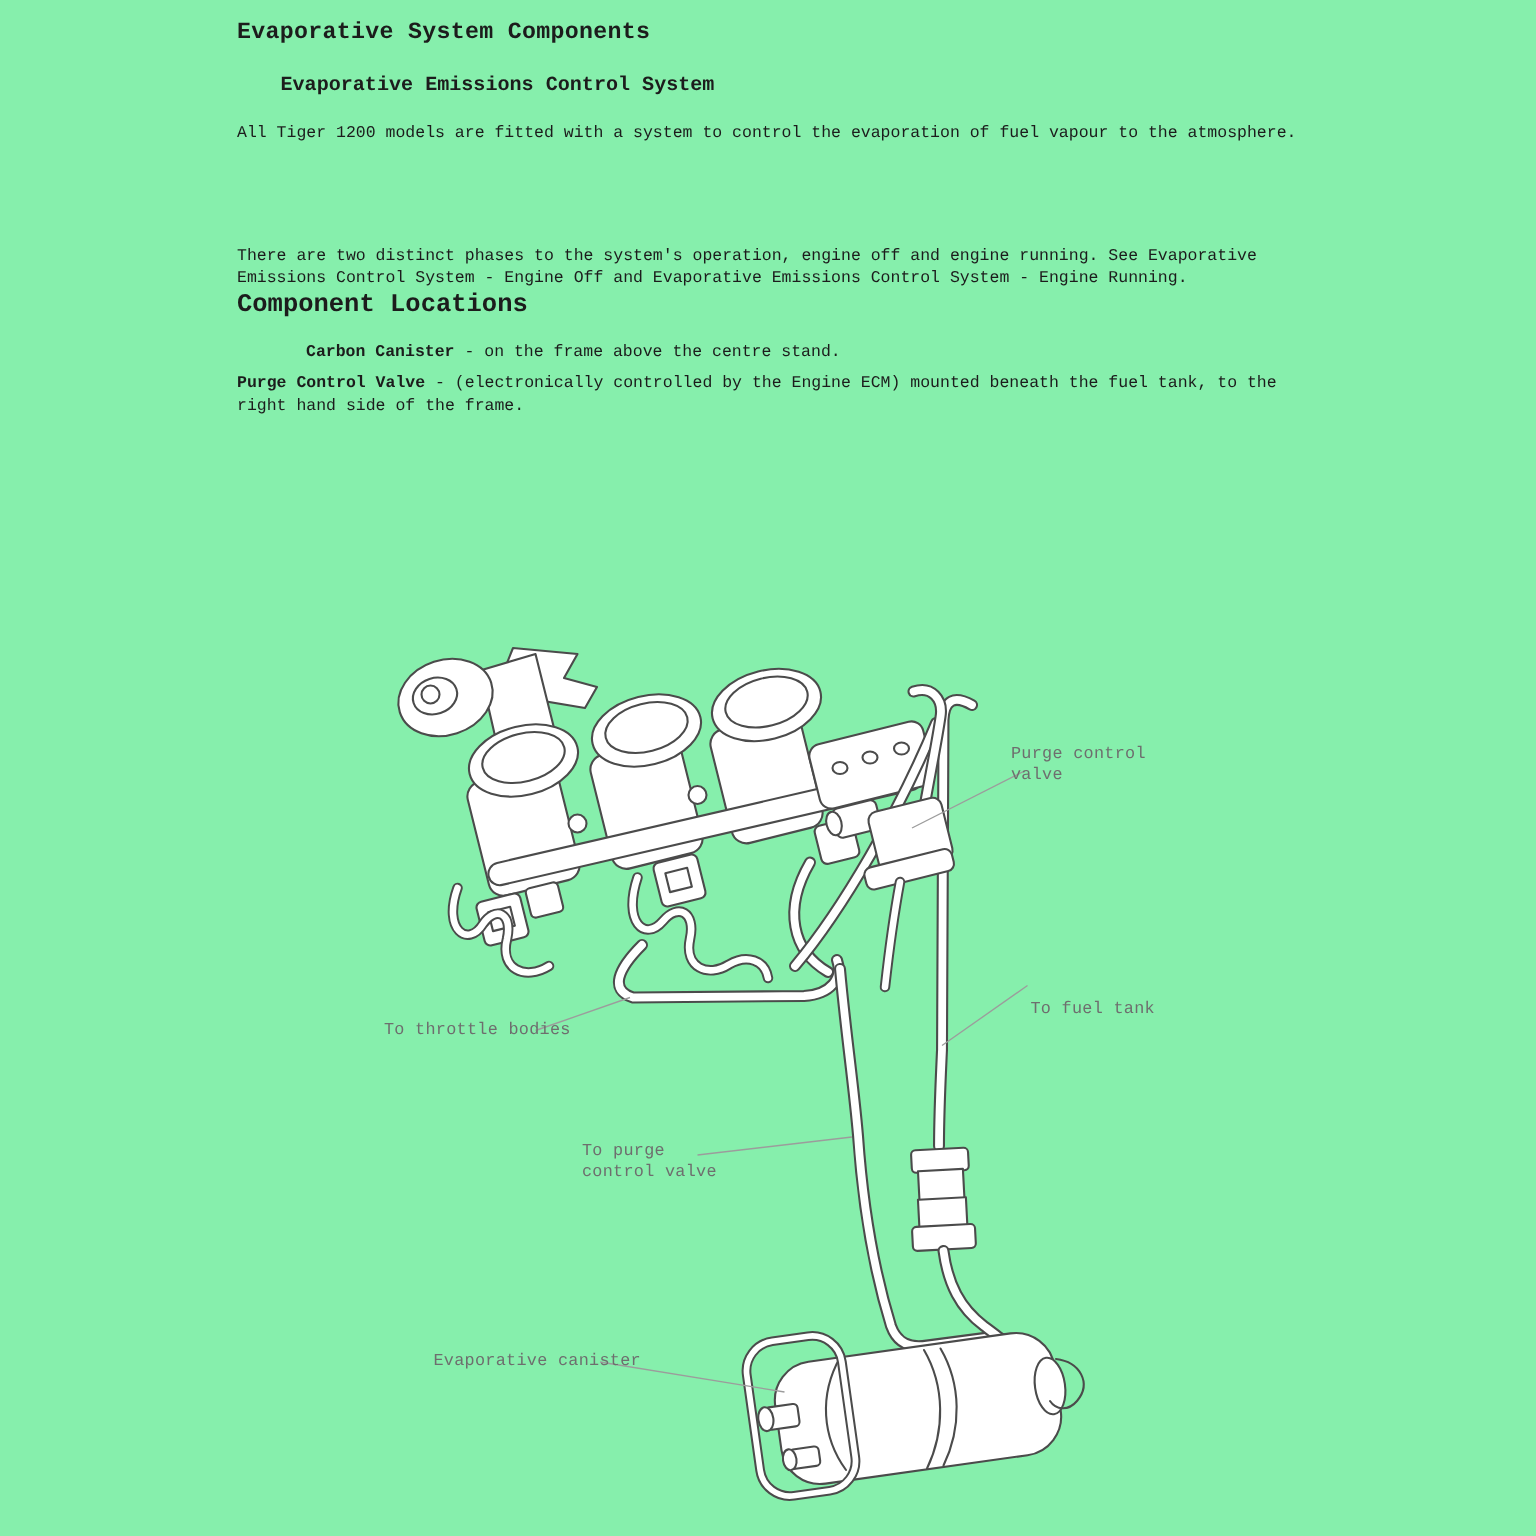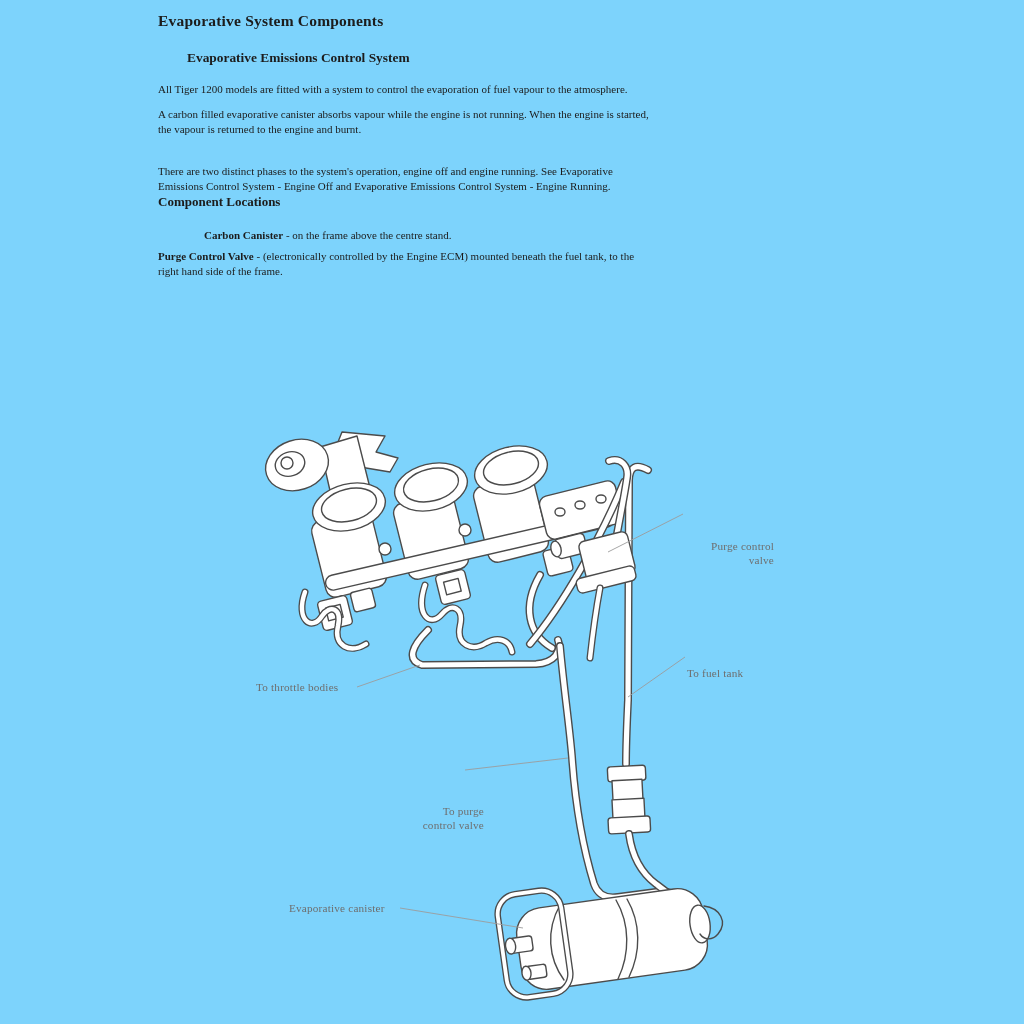--- a/index.html
+++ b/index.html
@@ -1,31 +1,31 @@
 <!DOCTYPE html>
 <html><head>
 <meta charset="utf-8">
 <style>
   html,body { margin:0; padding:0; background:#ffffff; }
   .page {
     position:relative; width:1024px; height:1024px; overflow:hidden;
-    background:#7dd3fc; color:#1c1c1c;
-    font-family:Liberation Serif, serif;
+    background:#86efac; color:#1c1c1c;
+    font-family:Liberation Mono, monospace;
   }
   .abs { position:absolute; }
   .title   { font-size:15.5px; font-weight:700; letter-spacing:.2px; white-space:nowrap; }
   .h2      { font-size:13.4px; font-weight:700; white-space:nowrap; }
-  .h3      { font-size:13px; font-weight:700; white-space:nowrap; }
+  .h3      { font-size:17px; font-weight:700; white-space:nowrap; }
   .body    { font-size:11px; line-height:15px; }
   .body .ln{ white-space:nowrap; }
   .dlabel  {
     font-size:11.2px; line-height:13.6px; color:#6e6e6e;
     letter-spacing:.2px; white-space:pre-line;
   }
-  .tc { text-align:right;margin-top:43px; }
+  .tc { text-align:left; }
   svg .ln2 { fill:none; stroke:#4b4b4b; stroke-width:1.4; stroke-linecap:round; stroke-linejoin:round; }
   svg .fw  { fill:#ffffff; stroke:#4b4b4b; stroke-width:1.4; stroke-linejoin:round; }
   svg .to  { fill:none; stroke:#4b4b4b; stroke-width:8;   stroke-linecap:round; }
   svg .ti  { fill:none; stroke:#ffffff; stroke-width:5.2; stroke-linecap:round; }
   svg .to2 { fill:none; stroke:#4b4b4b; stroke-width:7;   stroke-linecap:round; }
   svg .ti2 { fill:none; stroke:#ffffff; stroke-width:4.4; stroke-linecap:round; }
   svg .bo  { fill:none; stroke:#4b4b4b; stroke-width:6.5; }
   svg .bi  { fill:none; stroke:#ffffff; stroke-width:3.8; }
   svg .leader { fill:none; stroke:#9c9c9c; stroke-width:0.9; }
 </style>
@@ -35,24 +35,20 @@
 <div class="page">
 
   <div class="abs title" style="left:158px; top:12px;">Evaporative System Components</div>
 
   <div class="abs h2" style="left:158px; top:50px;padding-left:29px;">Evaporative Emissions Control System</div>
 
   <div class="abs body" style="left:158px; top:82px;">
     <div class="ln">All Tiger 1200 models are fitted with a system to control the evaporation of fuel vapour to the atmosphere.</div>
   </div>
 
-  <div class="abs body" style="left:158px; top:107px;">
-    <div class="ln">A carbon filled evaporative canister absorbs vapour while the engine is not running. When the engine is started,</div>
-    <div class="ln">the vapour is returned to the engine and burnt.</div>
-  </div>
 
   <div class="abs body" style="left:158px; top:143px;margin-top:21px;">
     <div class="ln">There are two distinct phases to the system's operation, engine off and engine running. See Evaporative</div>
     <div class="ln">Emissions Control System - Engine Off and Evaporative Emissions Control System - Engine Running.</div>
   </div>
 
   <div class="abs h3" style="left:158px; top:194px;">Component Locations</div>
 
   <div class="abs body" style="left:158px; top:228px;margin-left:46px;">
     <div class="ln">

